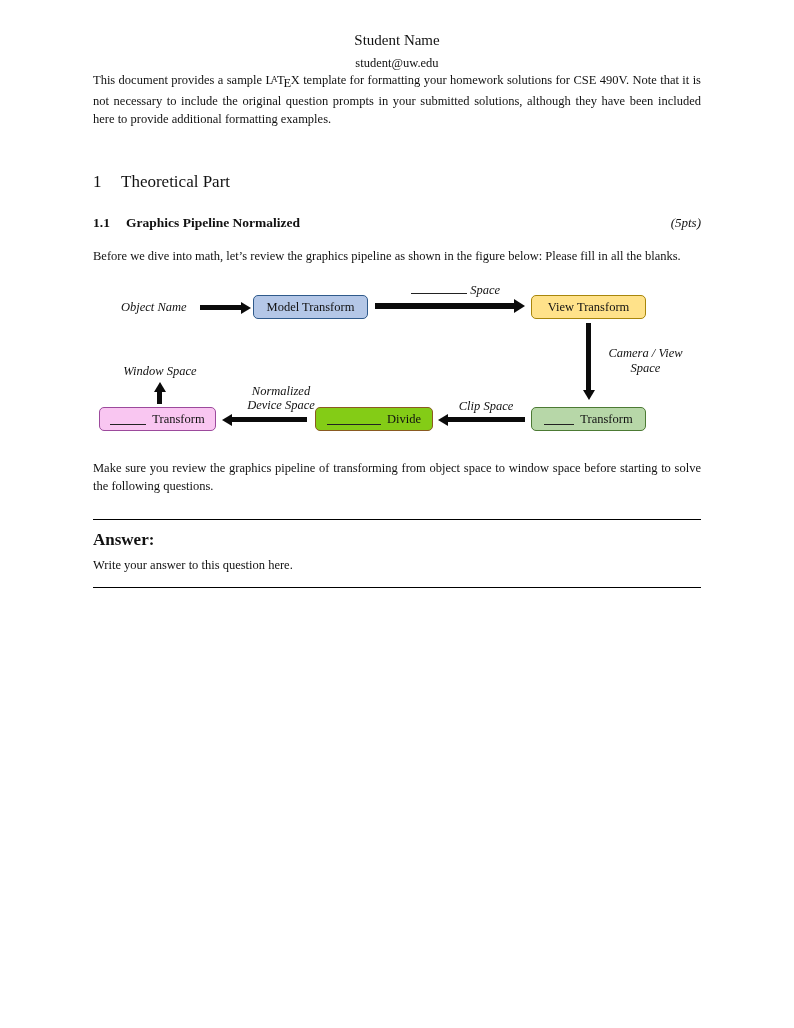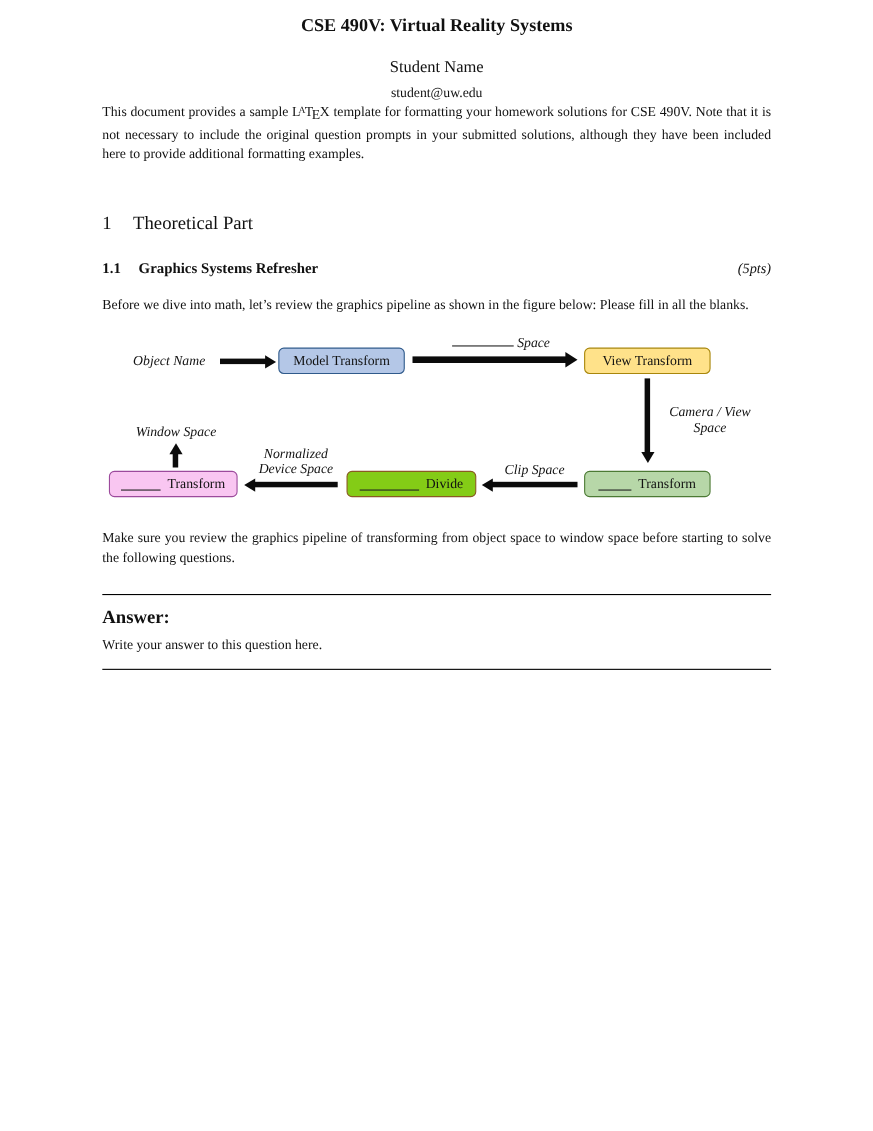--- a/index.html
+++ b/index.html
@@ -3,21 +3,21 @@
 <meta charset="utf-8">
 <style>
   * { margin:0; padding:0; box-sizing:border-box; }
   html,body { background:#ffffff; }
   body { font-family:"Liberation Serif", serif; color:#111; }
   .page { position:relative; width:794px; height:1028px; background:#ffffff; margin:0 auto; overflow:hidden; }
   .content { position:absolute; left:93px; top:0; width:608px; }
 
   .title { margin-top:88px; text-align:center; font-size:20px; font-weight:700; letter-spacing:0.2px; }
   .subtitle { margin-top:13px; text-align:center; font-size:16.5px; font-weight:700; }
-  .author { margin-top:20px; text-align:center; font-size:15px; }
+  .author { margin-top:32px; text-align:center; font-size:15px; }
   .email { margin-top:7px; text-align:center; font-size:12.5px; }
 
   p.body-text { font-size:12.5px; line-height:1.45; text-align:justify; }
   .intro { }
 
   .latex { white-space:nowrap; }
   .latex .lx-a { display:inline-block; font-size:70%; vertical-align:0.25em; margin-left:-0.22em; margin-right:-0.06em; }
   .latex .lx-e { display:inline-block; vertical-align:-0.21em; margin-left:-0.10em; margin-right:-0.03em; }
 
   .section { margin-top:44px; font-size:17px; font-weight:400; }
@@ -68,30 +68,29 @@
   .answer-label { margin-top:10px; font-size:17px; font-weight:700; }
   .answer-body { margin-top:8px; font-size:12.5px; }
   .rule-bottom { margin-top:14px; }
 </style>
 </head>
 <body>
 
 <div class="page">
   <div class="content">
 
-    <h2 class="subtitle">CSE 490V: Virtual Reality Systems</h2>
     <div class="author">Student Name</div>
     <div class="email">student@uw.edu</div>
 
     <p class="body-text intro"><span>This document provides a sample </span><span class="latex"><span>L</span><span class="lx-a">A</span><span>T</span><span class="lx-e">E</span><span>X</span></span><span> template for formatting your homework solutions for CSE 490V. Note that it is not necessary to include the original question prompts in your submitted solutions, although they have been included here to provide additional formatting examples.</span></p>
 
     <h3 class="section"><span class="sec-num">1</span><span>Theoretical Part</span></h3>
 
     <div class="subsection-row">
-      <h4 class="subsection"><span class="sub-num">1.1</span><span>Graphics Systems Refresher</span></h4>
+      <h4 class="subsection"><span class="sub-num">1.1</span><span>Graphics Pipeline Normalized</span></h4>
       <span class="points">(5pts)</span>
     </div>
 
     <p class="body-text prompt">Before we dive into math, let’s review the graphics pipeline as shown in the figure below: Please fill in all the blanks.</p>
 
     <div class="diagram">
 
       <div class="dlabel" style="left:28px; top:19px;">Object Name</div>
       <div class="arrow-right" style="left:107px; top:24px; width:42px;"></div>
       <div class="dbox box-model" style="left:160px; top:14px; width:115px;">
@@ -112,21 +111,21 @@
       </div>
 
       <div class="dlabel centered" style="left:24px; top:83px; width:86px;">Window Space</div>
       <div class="arrow-up" style="left:64px; top:110px; height:13px;"></div>
 
       <div class="dbox box-pink" style="left:6px; top:126px; width:117px;">
           <span class="blank blank-pink"></span>
           <span>Transform</span>
         </div>
 
-      <div class="dlabel centered" style="left:132px; top:103px; width:88px; line-height:14px;">
+      <div class="dlabel centered" style="left:144px; top:103px; width:88px; line-height:14px;">
         <div>Normalized</div>
         <div>Device Space</div>
       </div>
       <div class="arrow-left" style="left:138px; top:136px; width:76px;"></div>
 
       <div class="dbox box-orange" style="left:222px; top:126px; width:118px;">
           <span class="blank blank-orange"></span>
           <span>Divide</span>
         </div>
 

